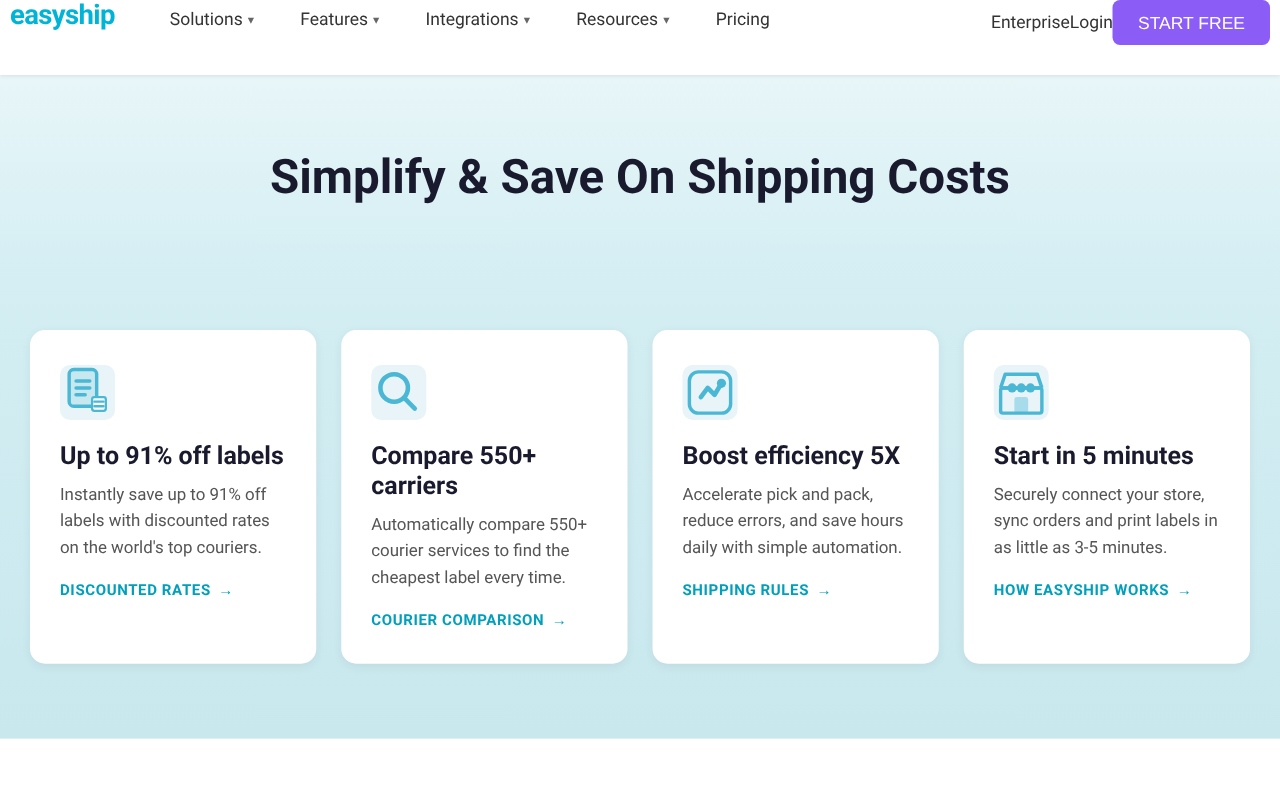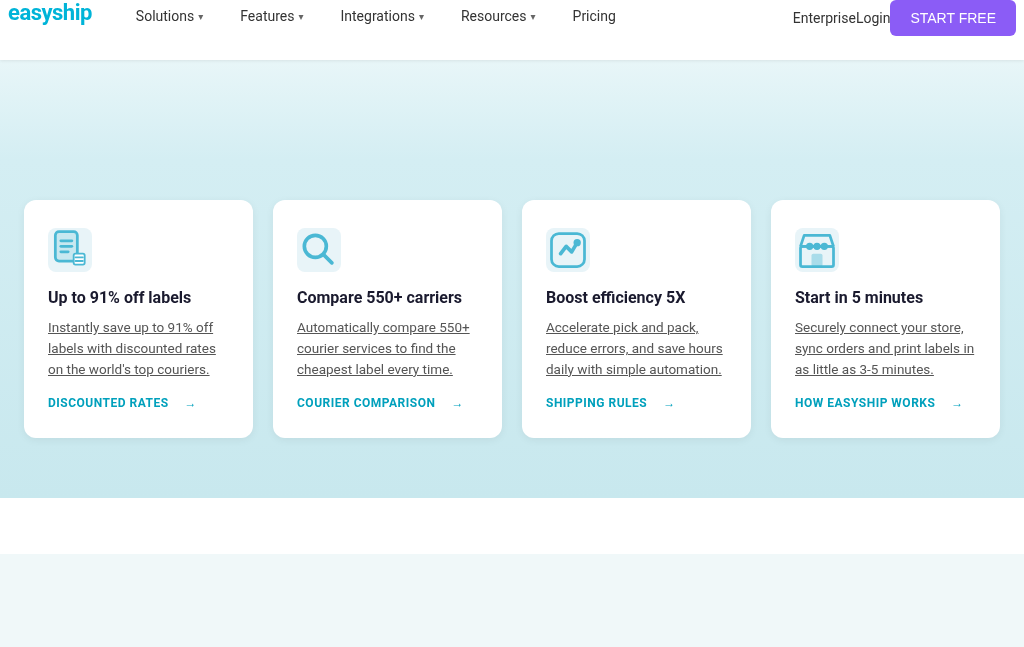--- a/index.html
+++ b/index.html
@@ -106,42 +106,41 @@
       height: 44px;
       background: #e8f4f8;
       border-radius: 8px;
       display: flex;
       align-items: center;
       justify-content: center;
       margin-bottom: 16px;
       font-size: 22px;
     }
     .card h3 {
-      font-size: 16px;
+      font-size: 20px;
       font-weight: 700;
       color: #1a1a2e;
       margin-bottom: 10px;
     }
     .card p {
       font-size: 13.5px;
       color: #555;
       line-height: 1.55;
       margin-bottom: 16px;
-      text-decoration: underline;
     }
     .card-link {
       font-size: 12px;
       font-weight: 700;
       color: #00a0bc;
       text-transform: uppercase;
       letter-spacing: 0.5px;
       cursor: pointer;
       display: flex;
       align-items: center;
-      gap: 16px;
+      gap: 6px;
     }
 
     
     .badges-section {
       background: #fff;
       padding: 28px 24px;
       display: flex;
       align-items: center;
       justify-content: center;
       gap: 20px;
@@ -177,20 +176,21 @@
     </div>
   </div>
   <div class="nav-right">
     <span class="nav-enterprise">Enterprise</span>
     <span class="nav-login">Login</span>
     <button class="btn-start">START FREE</button>
   </div>
 </nav>
 
 <section class="hero">
+  <h1>Simplify &amp; Save On Shipping Costs</h1>
 </section>
 
 <section class="cards-section">
   <div class="cards-grid">
 
     <div class="card">
       <div class="card-icon">
         <svg viewBox="0 0 24 24" fill="none" xmlns="http://www.w3.org/2000/svg">
           <rect x="4" y="2" width="12" height="16" rx="2" fill="#4ab8d4" opacity="0.2"></rect>
           <rect x="4" y="2" width="12" height="16" rx="2" stroke="#4ab8d4" stroke-width="1.5"></rect>

